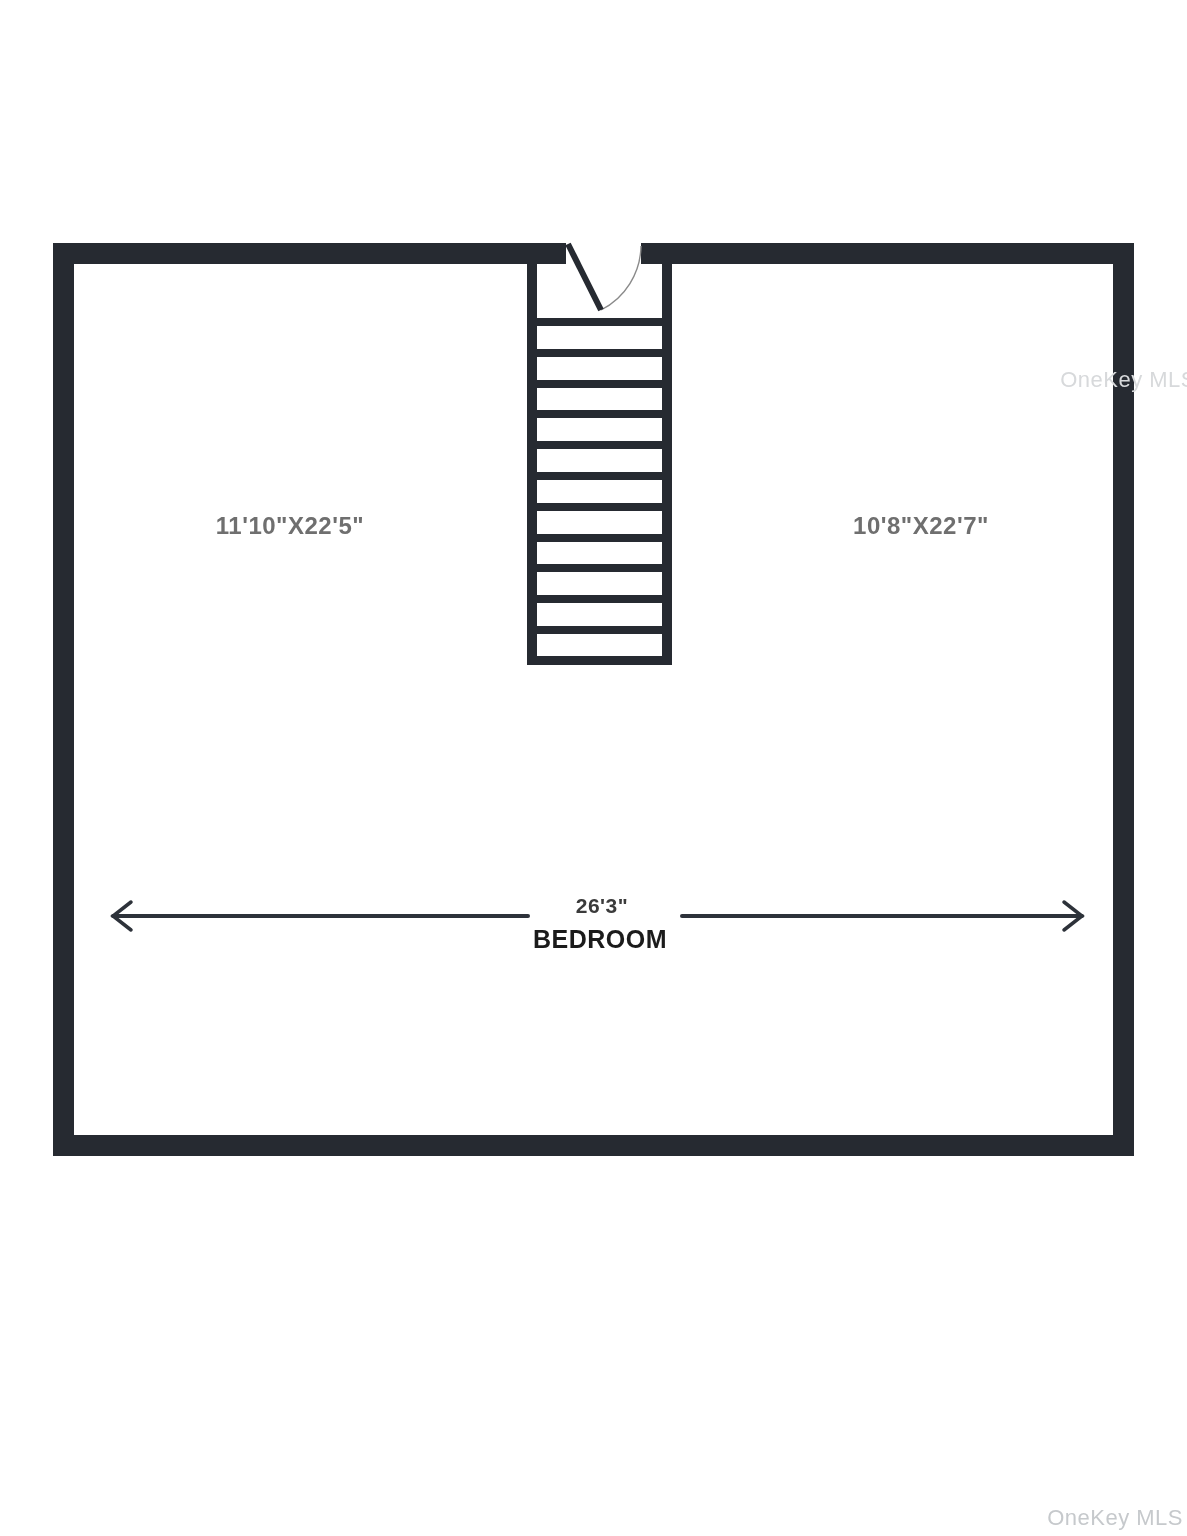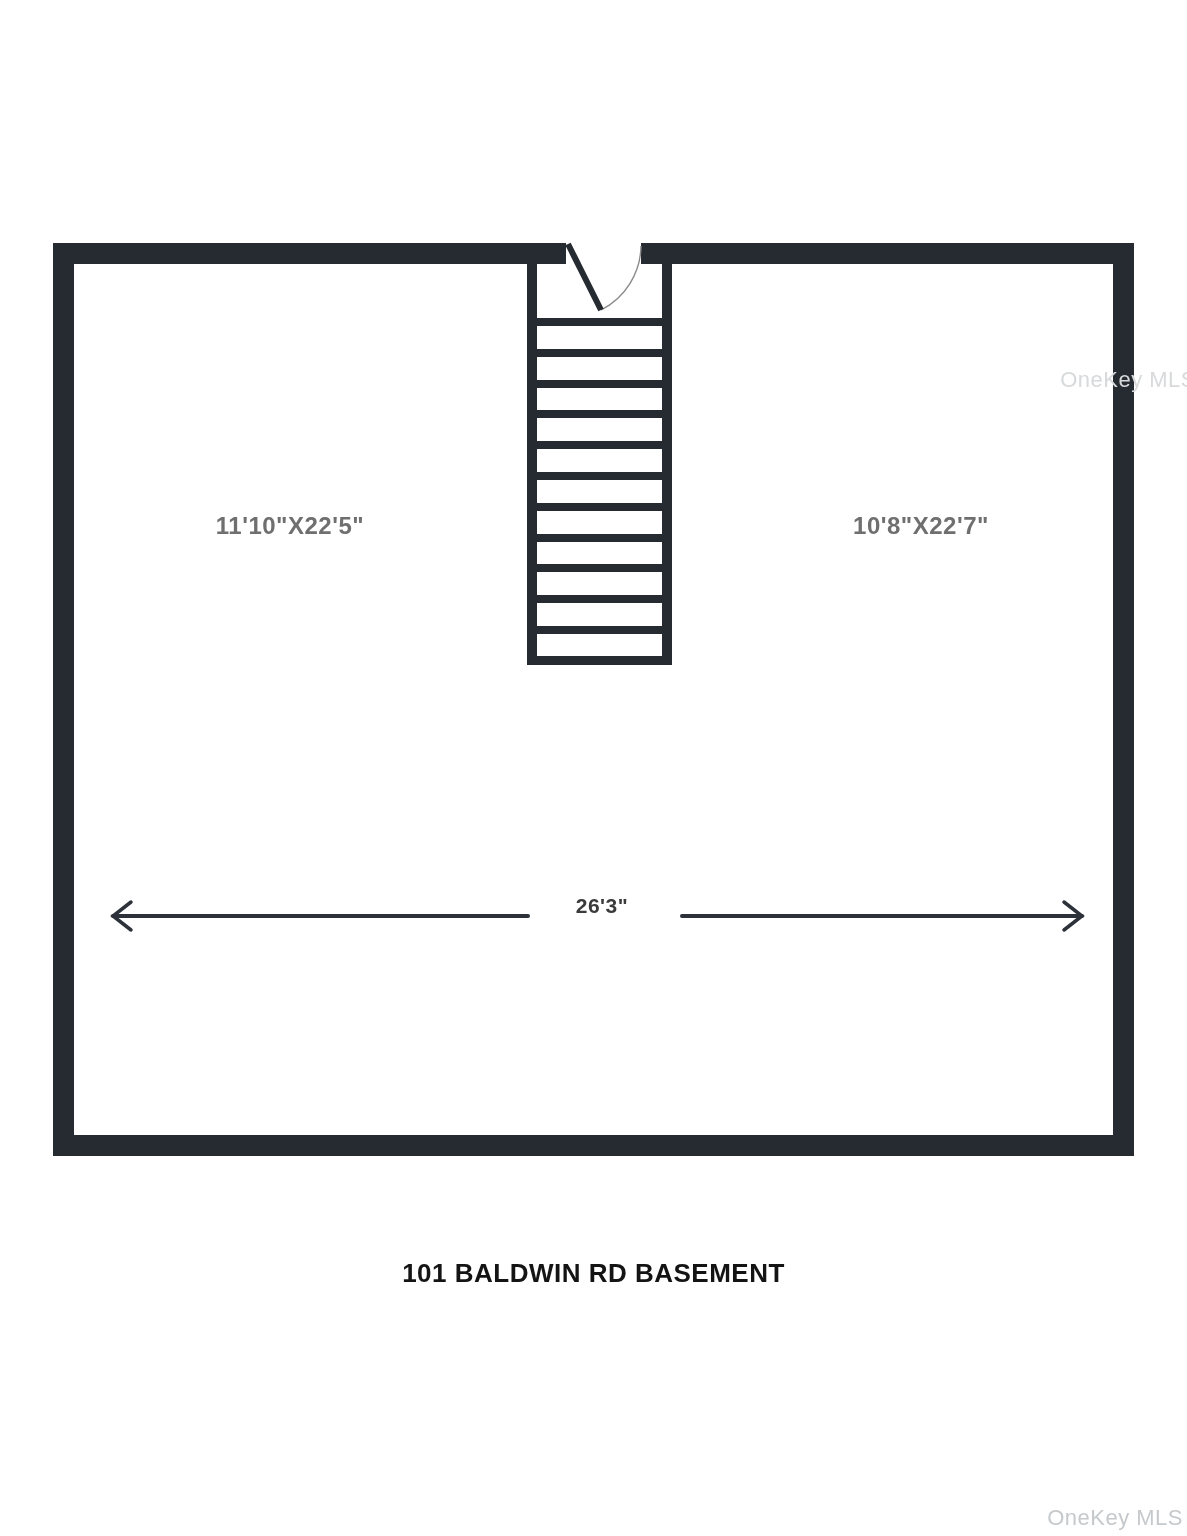--- a/index.html
+++ b/index.html
@@ -89,18 +89,18 @@
       <path d="M8 20 H423" stroke-width="4"></path>
       <path d="M26 6 L8 20 L26 34" stroke-width="3.5"></path>
       <path d="M577 20 H977" stroke-width="4"></path>
       <path d="M959 6 L977 20 L959 34" stroke-width="3.5"></path>
     </g>
   </svg>
 
   <div id="left-dim" class="abs dim-text">11'10"X22'5"</div>
   <div id="right-dim" class="abs dim-text">10'8"X22'7"</div>
   <div id="width-dim" class="abs">26'3"</div>
-  <div id="caption" class="abs">101 BALDWIN RD BASEMENT</div>
+  <div id="room-label" class="abs">BEDROOM</div>
 
   <div id="watermark-top-right" class="abs watermark">OneKey MLS</div>
   <div id="watermark-bottom-right" class="abs watermark">OneKey MLS</div>
 
 </div>
 
 </body></html>

